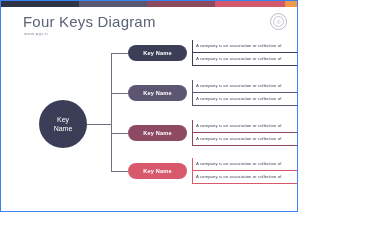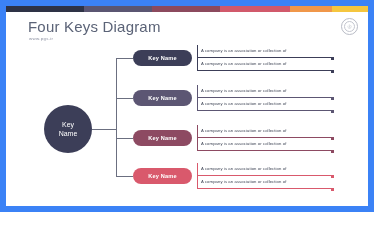--- a/index.html
+++ b/index.html
@@ -4,24 +4,24 @@
 <style>
   html,body{margin:0;padding:0;}
   body{
     width:374px;height:212px;
     background:#ffffff;
     font-family:"Liberation Sans", sans-serif;
     overflow:hidden;
   }
   #slide{
     position:relative;
-    width:374px;height:212px;
+    width:298px;height:212px;
     background:#ffffff;
     box-sizing:border-box;
-    border:6px solid #3b82f6;
+    border:1px solid #3b82f6;
     overflow:hidden;
   }
   
   #topbar{
     position:absolute;left:0;top:0;
     width:374px;height:6px;
     display:flex;
   }
   #topbar .seg{height:6px;}
   

